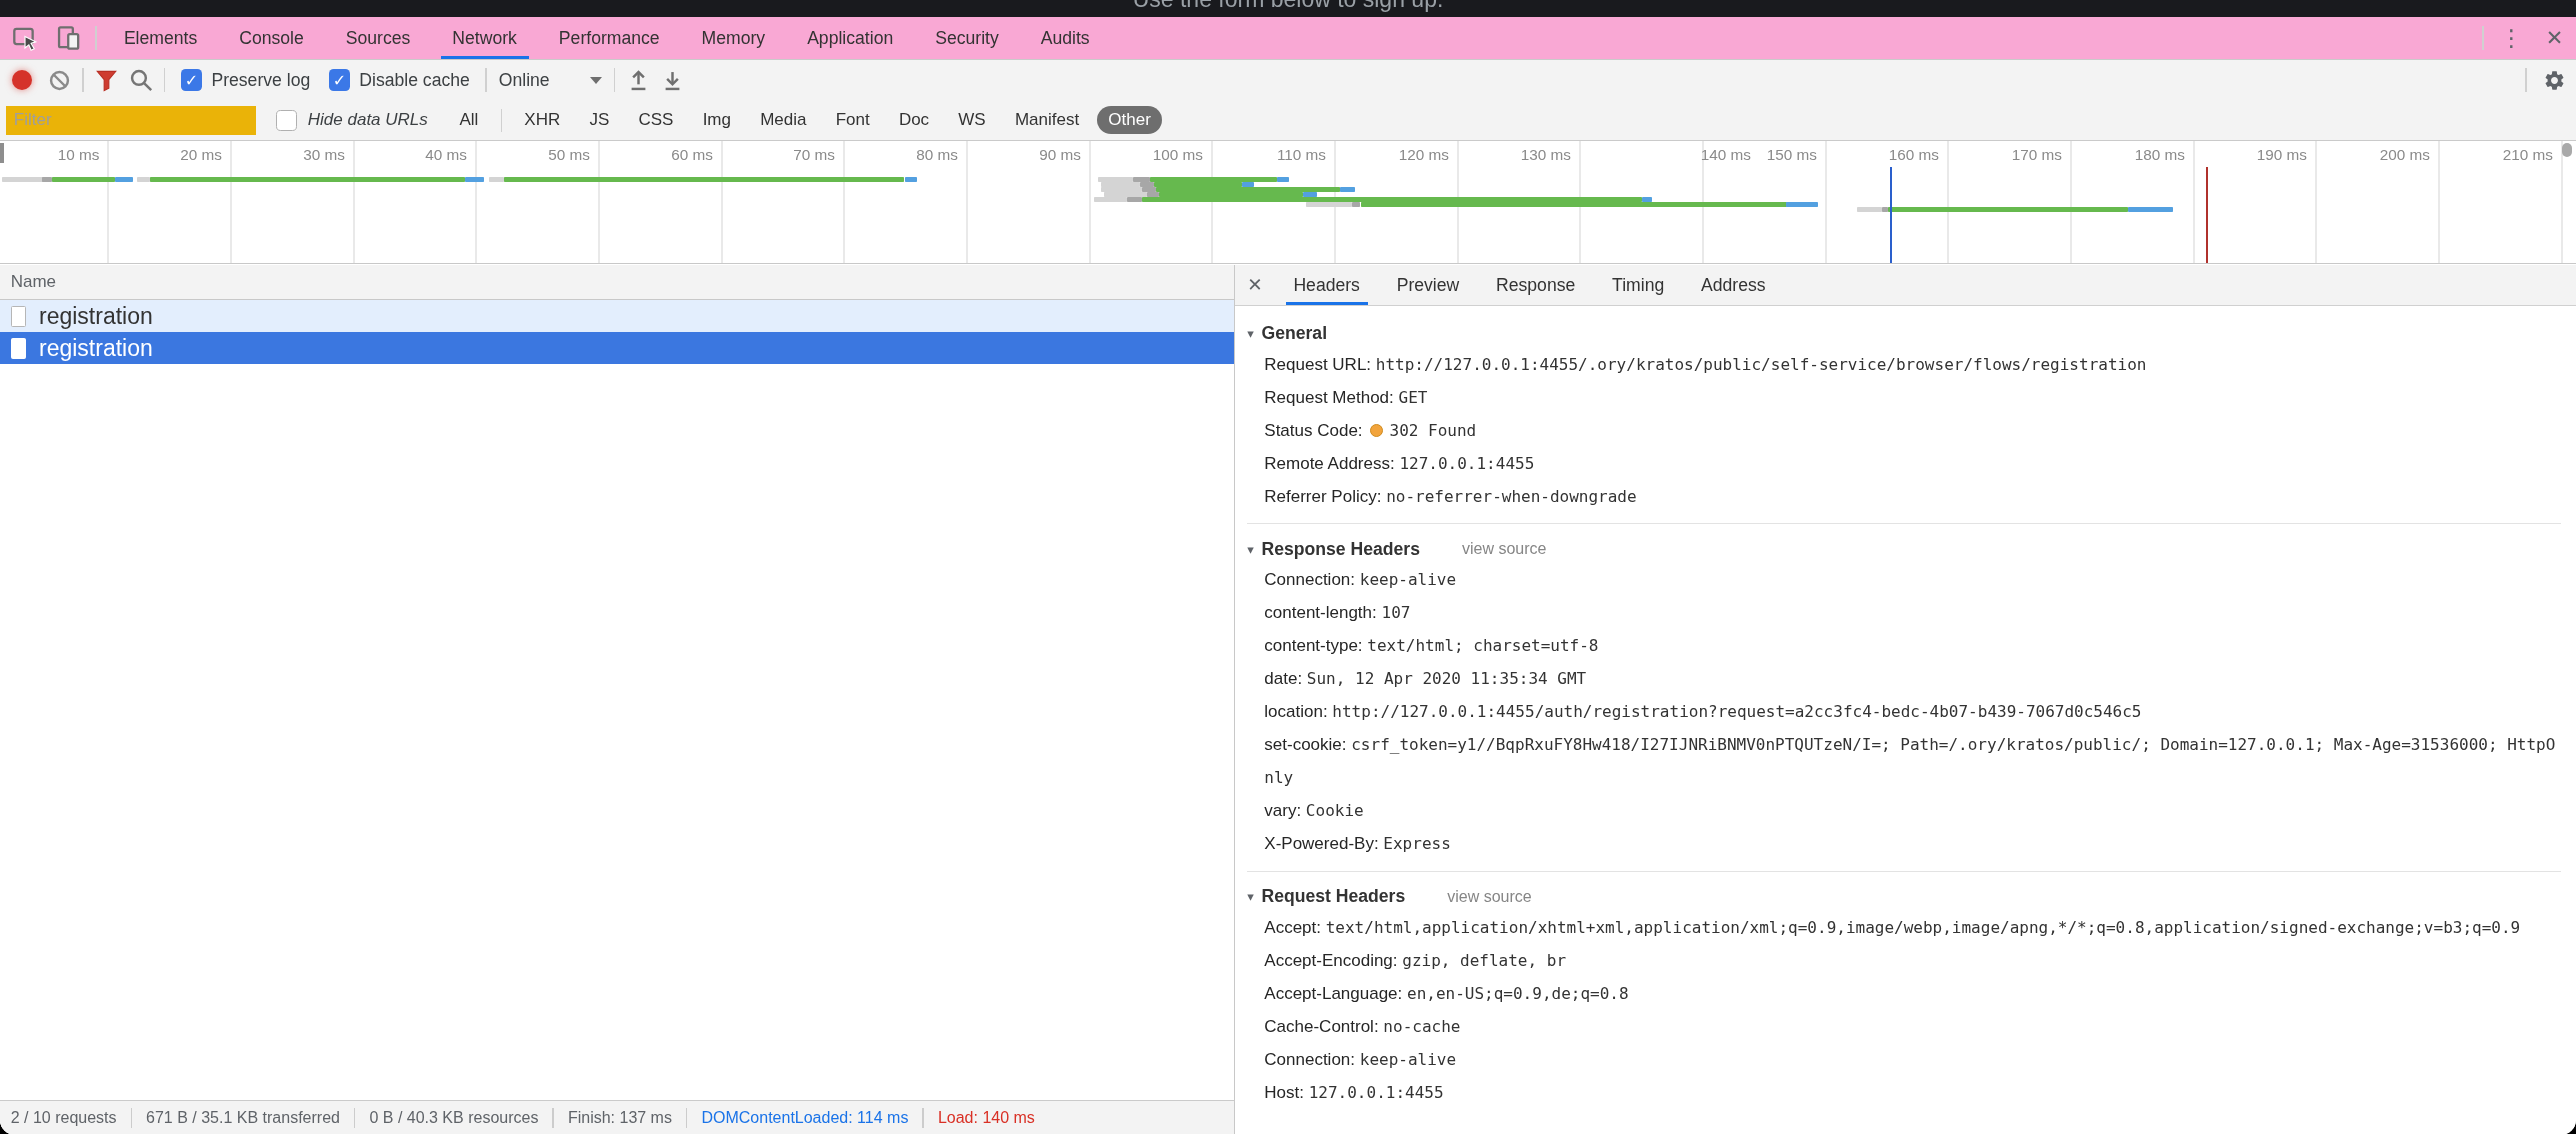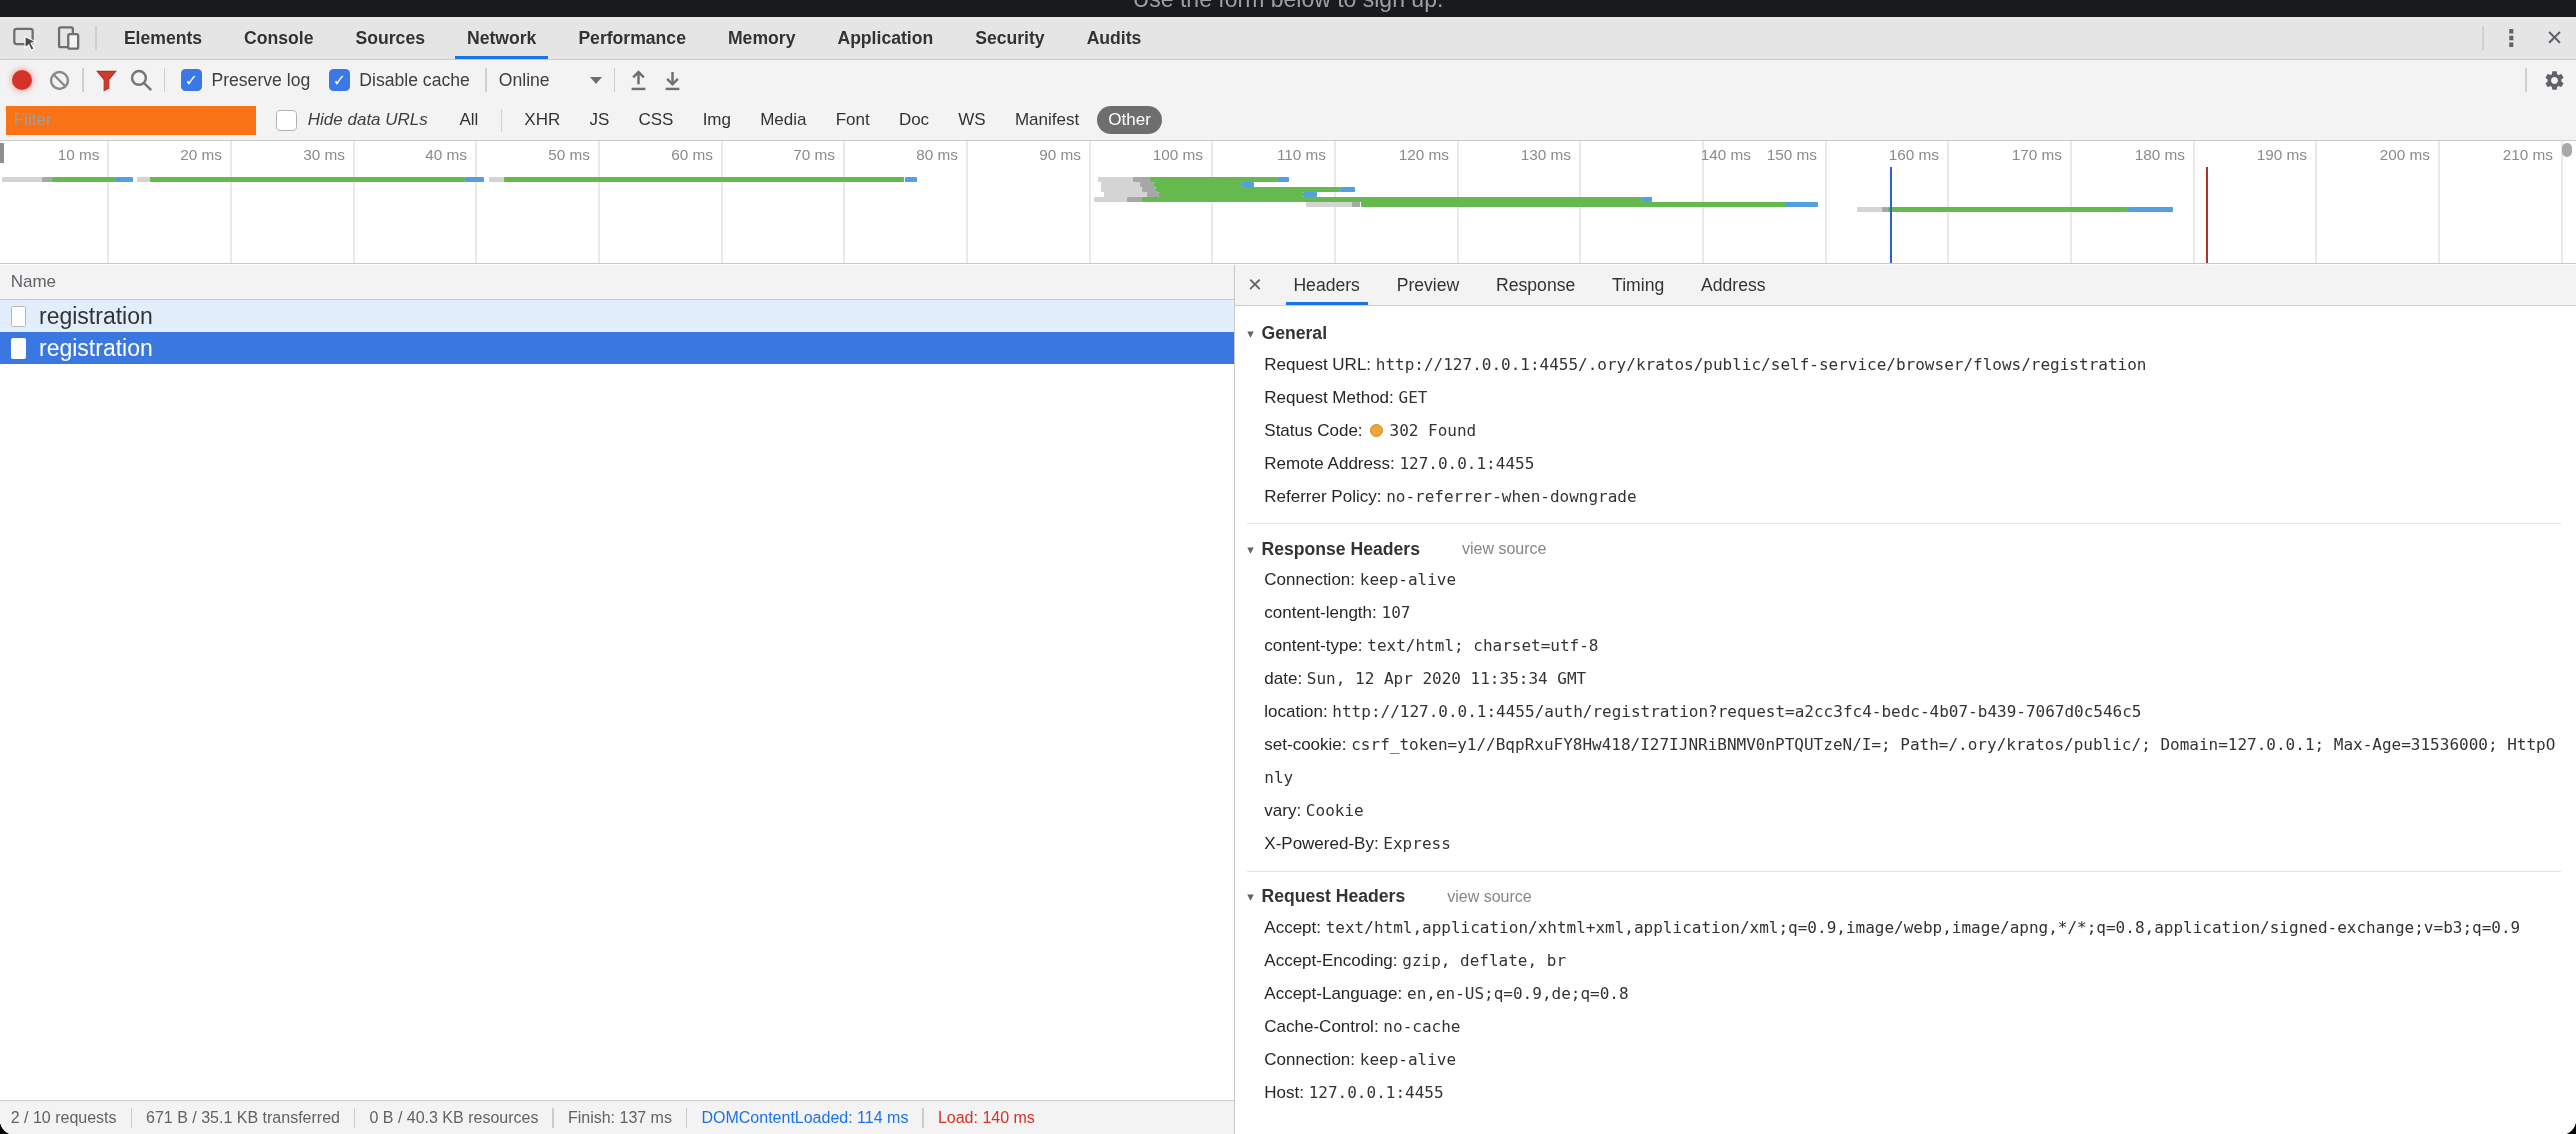--- a/index.html
+++ b/index.html
@@ -9,22 +9,22 @@
          border-radius:0 0 15.3px 15.3px; overflow:hidden; }
 
   
   .banner { position:absolute; left:0; top:0; width:2576px; height:17px;
             background:#191a1e; overflow:hidden; z-index:5; }
   .banner span { position:absolute; top:-14px; left:0; width:100%; text-align:center;
                  font-size:23px; color:#9aa0a6; }
 
   
   .tabbar { position:absolute; left:0; top:17px; width:2576px; height:43px;
-            background:#e5e5e5; border-bottom:1.5px solid #cacaca;
-            display:flex; align-items:center;font-weight:bold; }
+            background:#f9a8d4; border-bottom:1.5px solid #cacaca;
+            display:flex; align-items:center; }
   .tabbar .iconbtn { width:40px; height:40px; display:flex; align-items:center;
                      justify-content:center; margin-left:4.6px; }
   .vdiv { width:1.5px; height:24.5px; background:#d0d0d0; margin:0 6.1px; }
   .tabs { display:flex; height:100%; align-items:center; }
   .tab { position:relative; height:100%; display:flex; align-items:center;
          padding:0 21px; font-size:17.6px; color:#333; cursor:default; }
   .tab.active:after { content:""; position:absolute; left:9.2px; right:9.2px; bottom:0;
                       height:3.1px; background:#1a73e8; }
   .tabbar-right { margin-left:auto; display:flex; align-items:center; height:100%; }
   .glyphbtn { width:43px; height:40px; display:flex; align-items:center;
@@ -44,21 +44,21 @@
   .checklabel { font-size:17.6px; color:#3c4043; }
   .throttle { display:flex; align-items:center; font-size:17.6px; color:#3c4043; margin:0 6.1px; }
   .caret-down { width:0; height:0; border-left:6.1px solid transparent; border-right:6.1px solid transparent;
                 border-top:7.7px solid #6e6e6e; margin-left:40px; }
   .toolbar-right { margin-left:auto; display:flex; align-items:center; height:100%; }
 
   
   .filterbar { position:absolute; left:0; top:100px; width:2576px; height:41px;
                background:#f3f3f3; border-bottom:1.5px solid #cacaca;
                display:flex; align-items:center; }
-  .filter-input { width:250px; height:29px; margin-left:6.1px; border:none; background:#f97316;
+  .filter-input { width:250px; height:29px; margin-left:6.1px; border:none; background:#eab308;
                   font-size:17px; color:#333; padding:0 7.7px; outline:none;
                   font-family:"Liberation Sans",sans-serif; }
   .filter-input::placeholder { color:#9e9e9e; }
   .hide-cb { width:21px; height:21px; background:#fff; border:1.5px solid #b0b0b0;
              border-radius:4.6px; margin:0 10.7px 0 20px; }
   .hide-label { font-size:17px; color:#3c4043; margin-right:17px;font-style:italic; }
   .fpill { font-size:17px; color:#333; padding:3.8px 11.5px; border-radius:766px; margin:0 3.1px; }
   .fpill.active { background:#6e6e6e; color:#fff; }
   .fdiv { width:1.5px; height:23px; background:#d0d0d0; margin:0 7.7px; }
 

